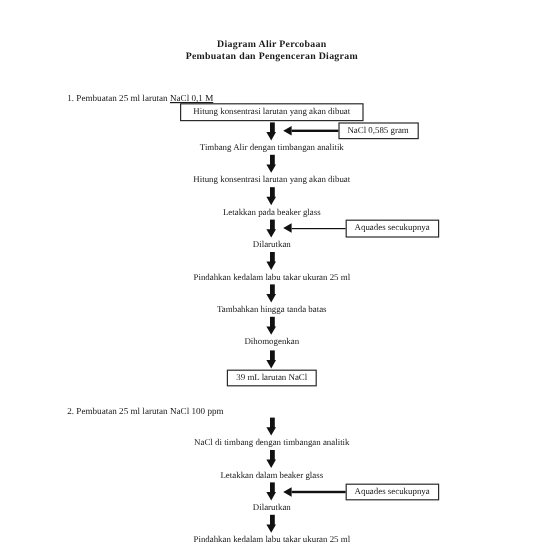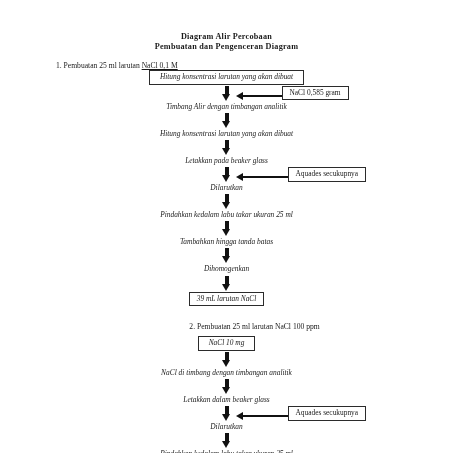--- a/index.html
+++ b/index.html
@@ -33,39 +33,38 @@
   .title-line {
     font-weight: bold;
     font-size: 8.2px;
     letter-spacing: 0.25px;
   }
 
   
   .section-heading {
     font-size: 7.6px;
     margin-left: 56px;
-    margin-top: 9px;
+    margin-top: 25px;
     white-space: nowrap;
   }
   .section-heading .underlined {
     text-decoration: underline;
   }
 
   
   .flow {
     position: relative;
     width: 453px;
   }
   .row {
     position: relative;
     display: flex;
     justify-content: center;
     align-items: flex-start;
     width: 100%;
-    font-style: italic;
   }
   .step-text {
     font-size: 7.4px;
     white-space: nowrap;
     text-align: center;
     line-height: 1.1;
     padding: 1px 0;
   }
   .node-box {
     border: 1px solid #2b2b2b;
@@ -110,21 +109,21 @@
   .branch-row {
     position: relative;
     display: flex;
     justify-content: center;
     align-items: center;
     width: 100%;
   }
   .branch-right {
     position: absolute;
     display: flex;
-    align-items: flex-end;
+    align-items: center;
     left: 50%;
   }
   .arrow-left {
     position: relative;
     height: 9px;
     flex: 0 0 auto;
     display: flex;
     align-items: center;
   }
   .arrow-left .head {
@@ -258,29 +257,26 @@
           <div class="head"></div>
       </div>
     </div>
 
     <div class="row">
       <div class="node-box">39 mL larutan  NaCl</div>
     </div>
 
   </div>
 
-  <div class="section-heading" style="margin-top:16px;text-align:center;">
+  <div class="section-heading" style="margin-top:16px;">
     <span>2. Pembuatan  25 ml larutan  NaCl 100 ppm</span>
   </div>
 
   <div class="flow">
 
-    <div class="row" style="margin-top:5px;">
-      <div class="node-box wide">NaCl 10 mg</div>
-    </div>
 
     <div class="row">
       <div class="arrow-down">
         <div class="shaft"></div>
           <div class="head"></div>
       </div>
     </div>
 
     <div class="row">
       <div class="step-text">NaCl di timbang  dengan timbangan  analitik</div>

